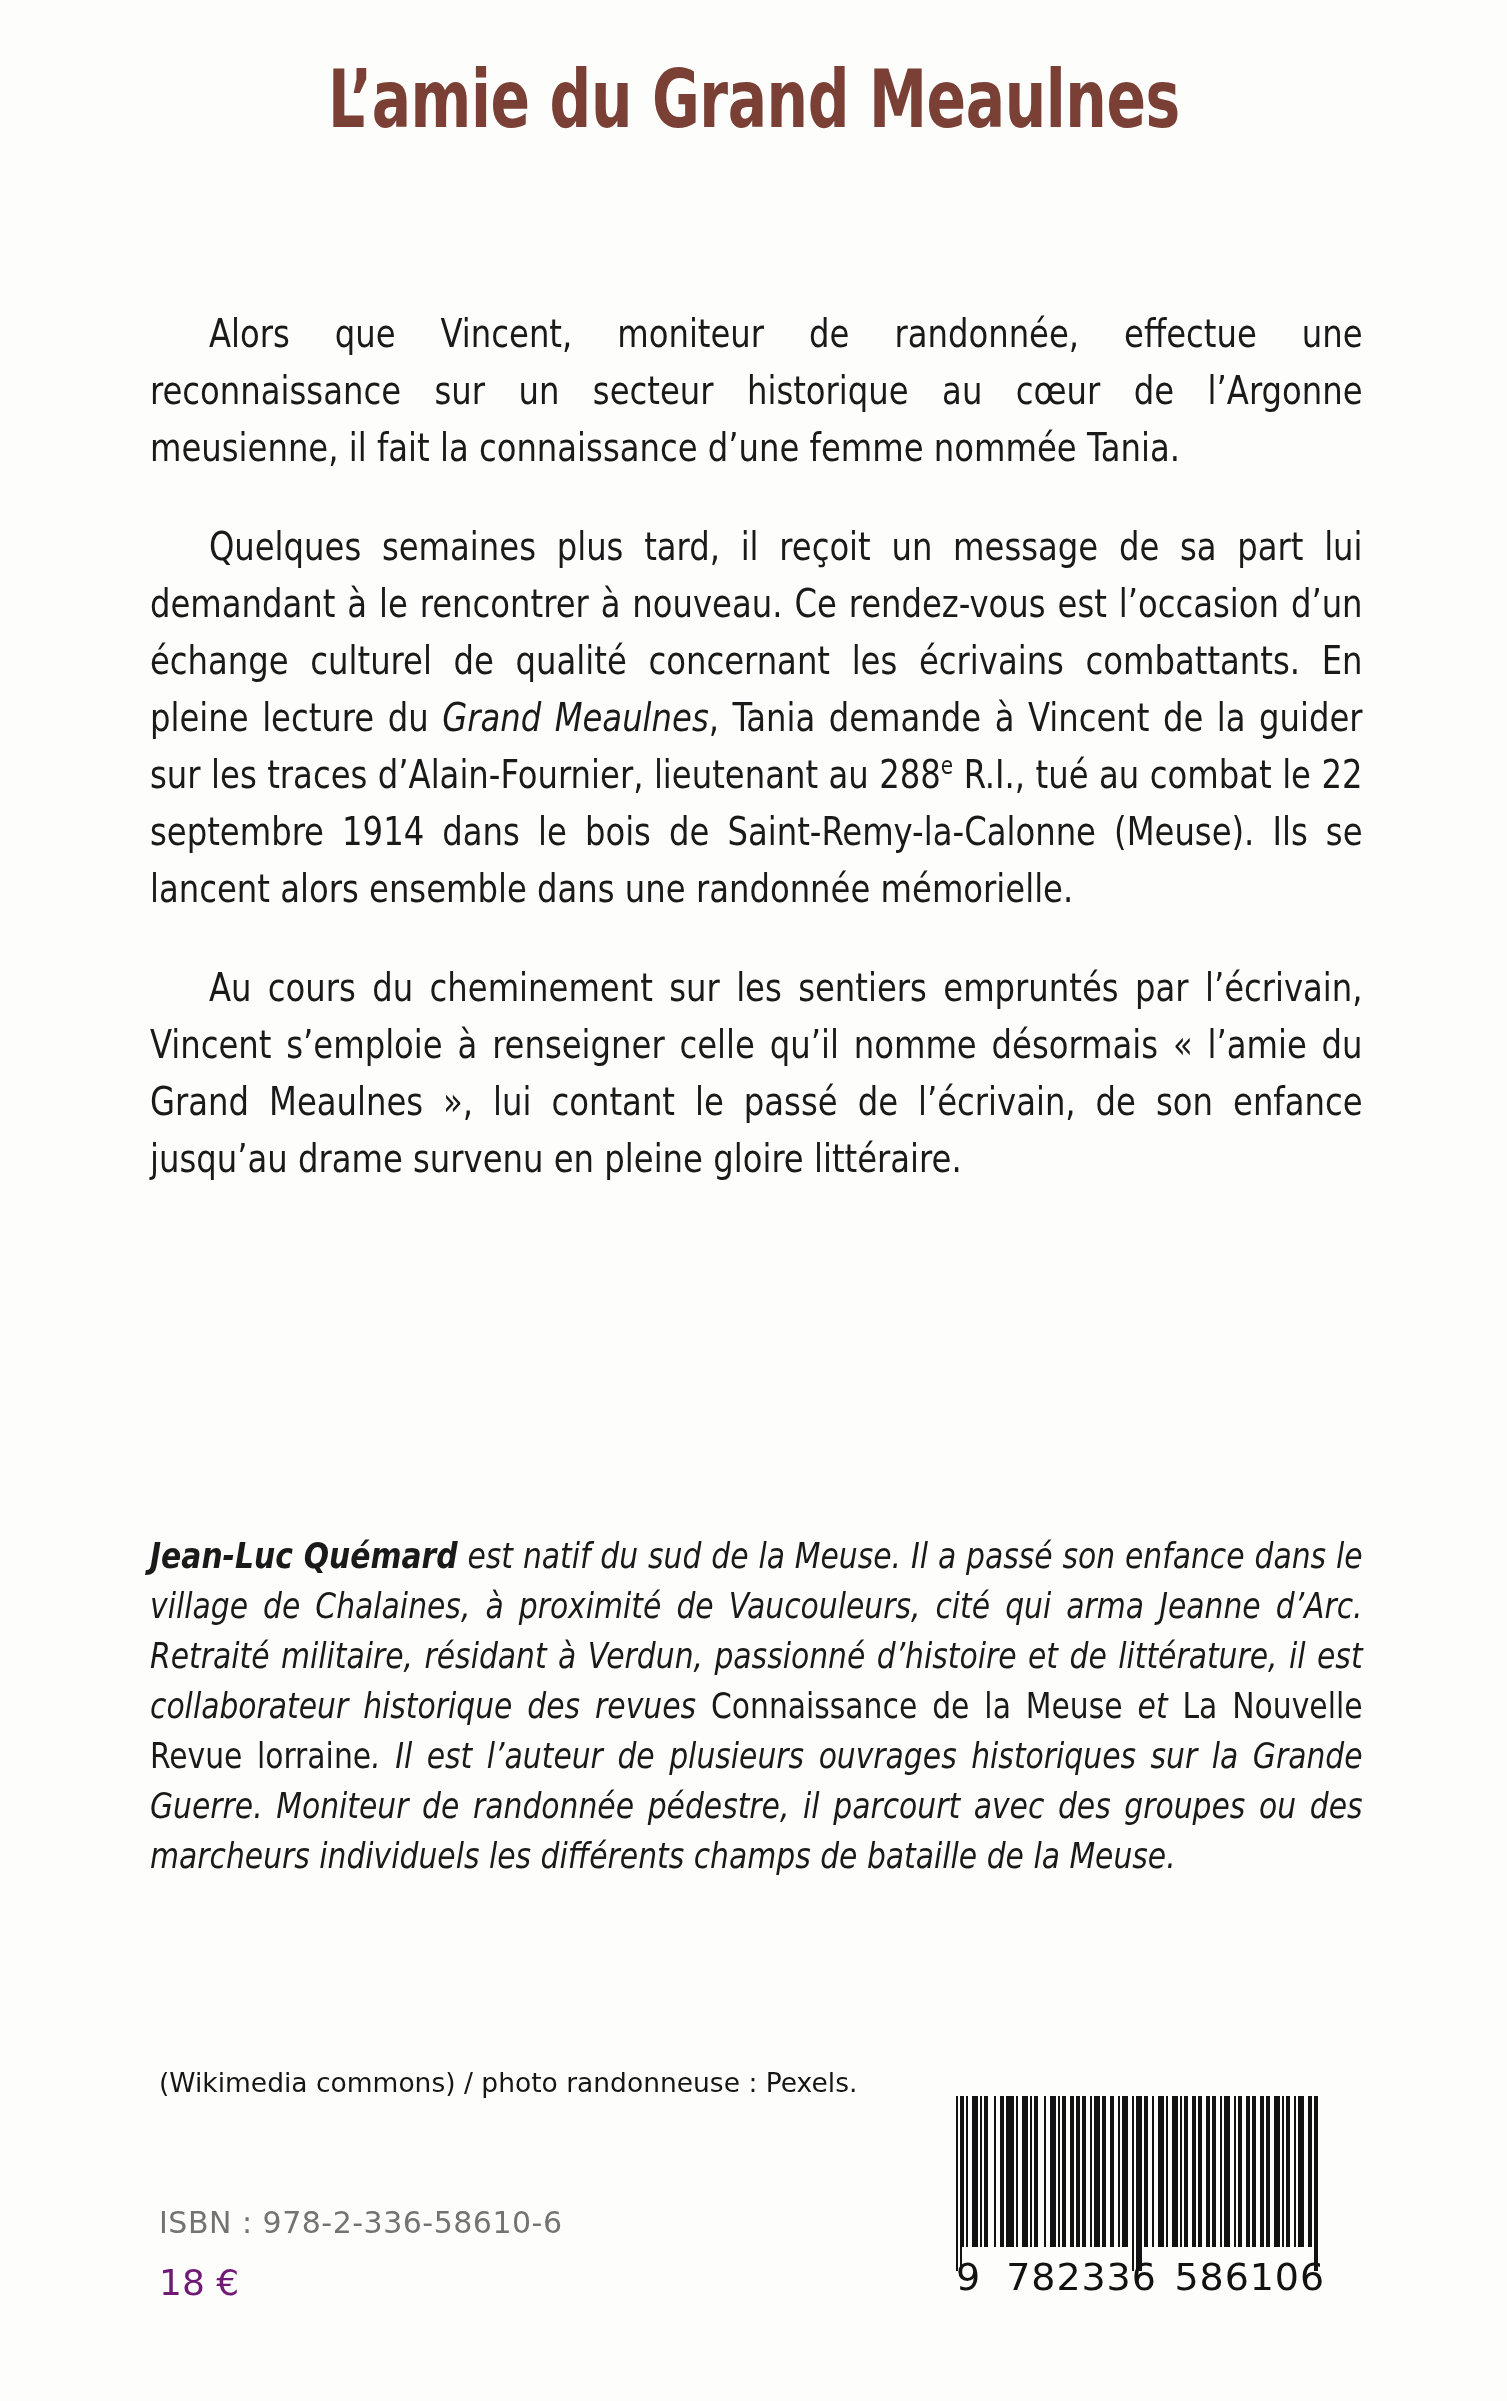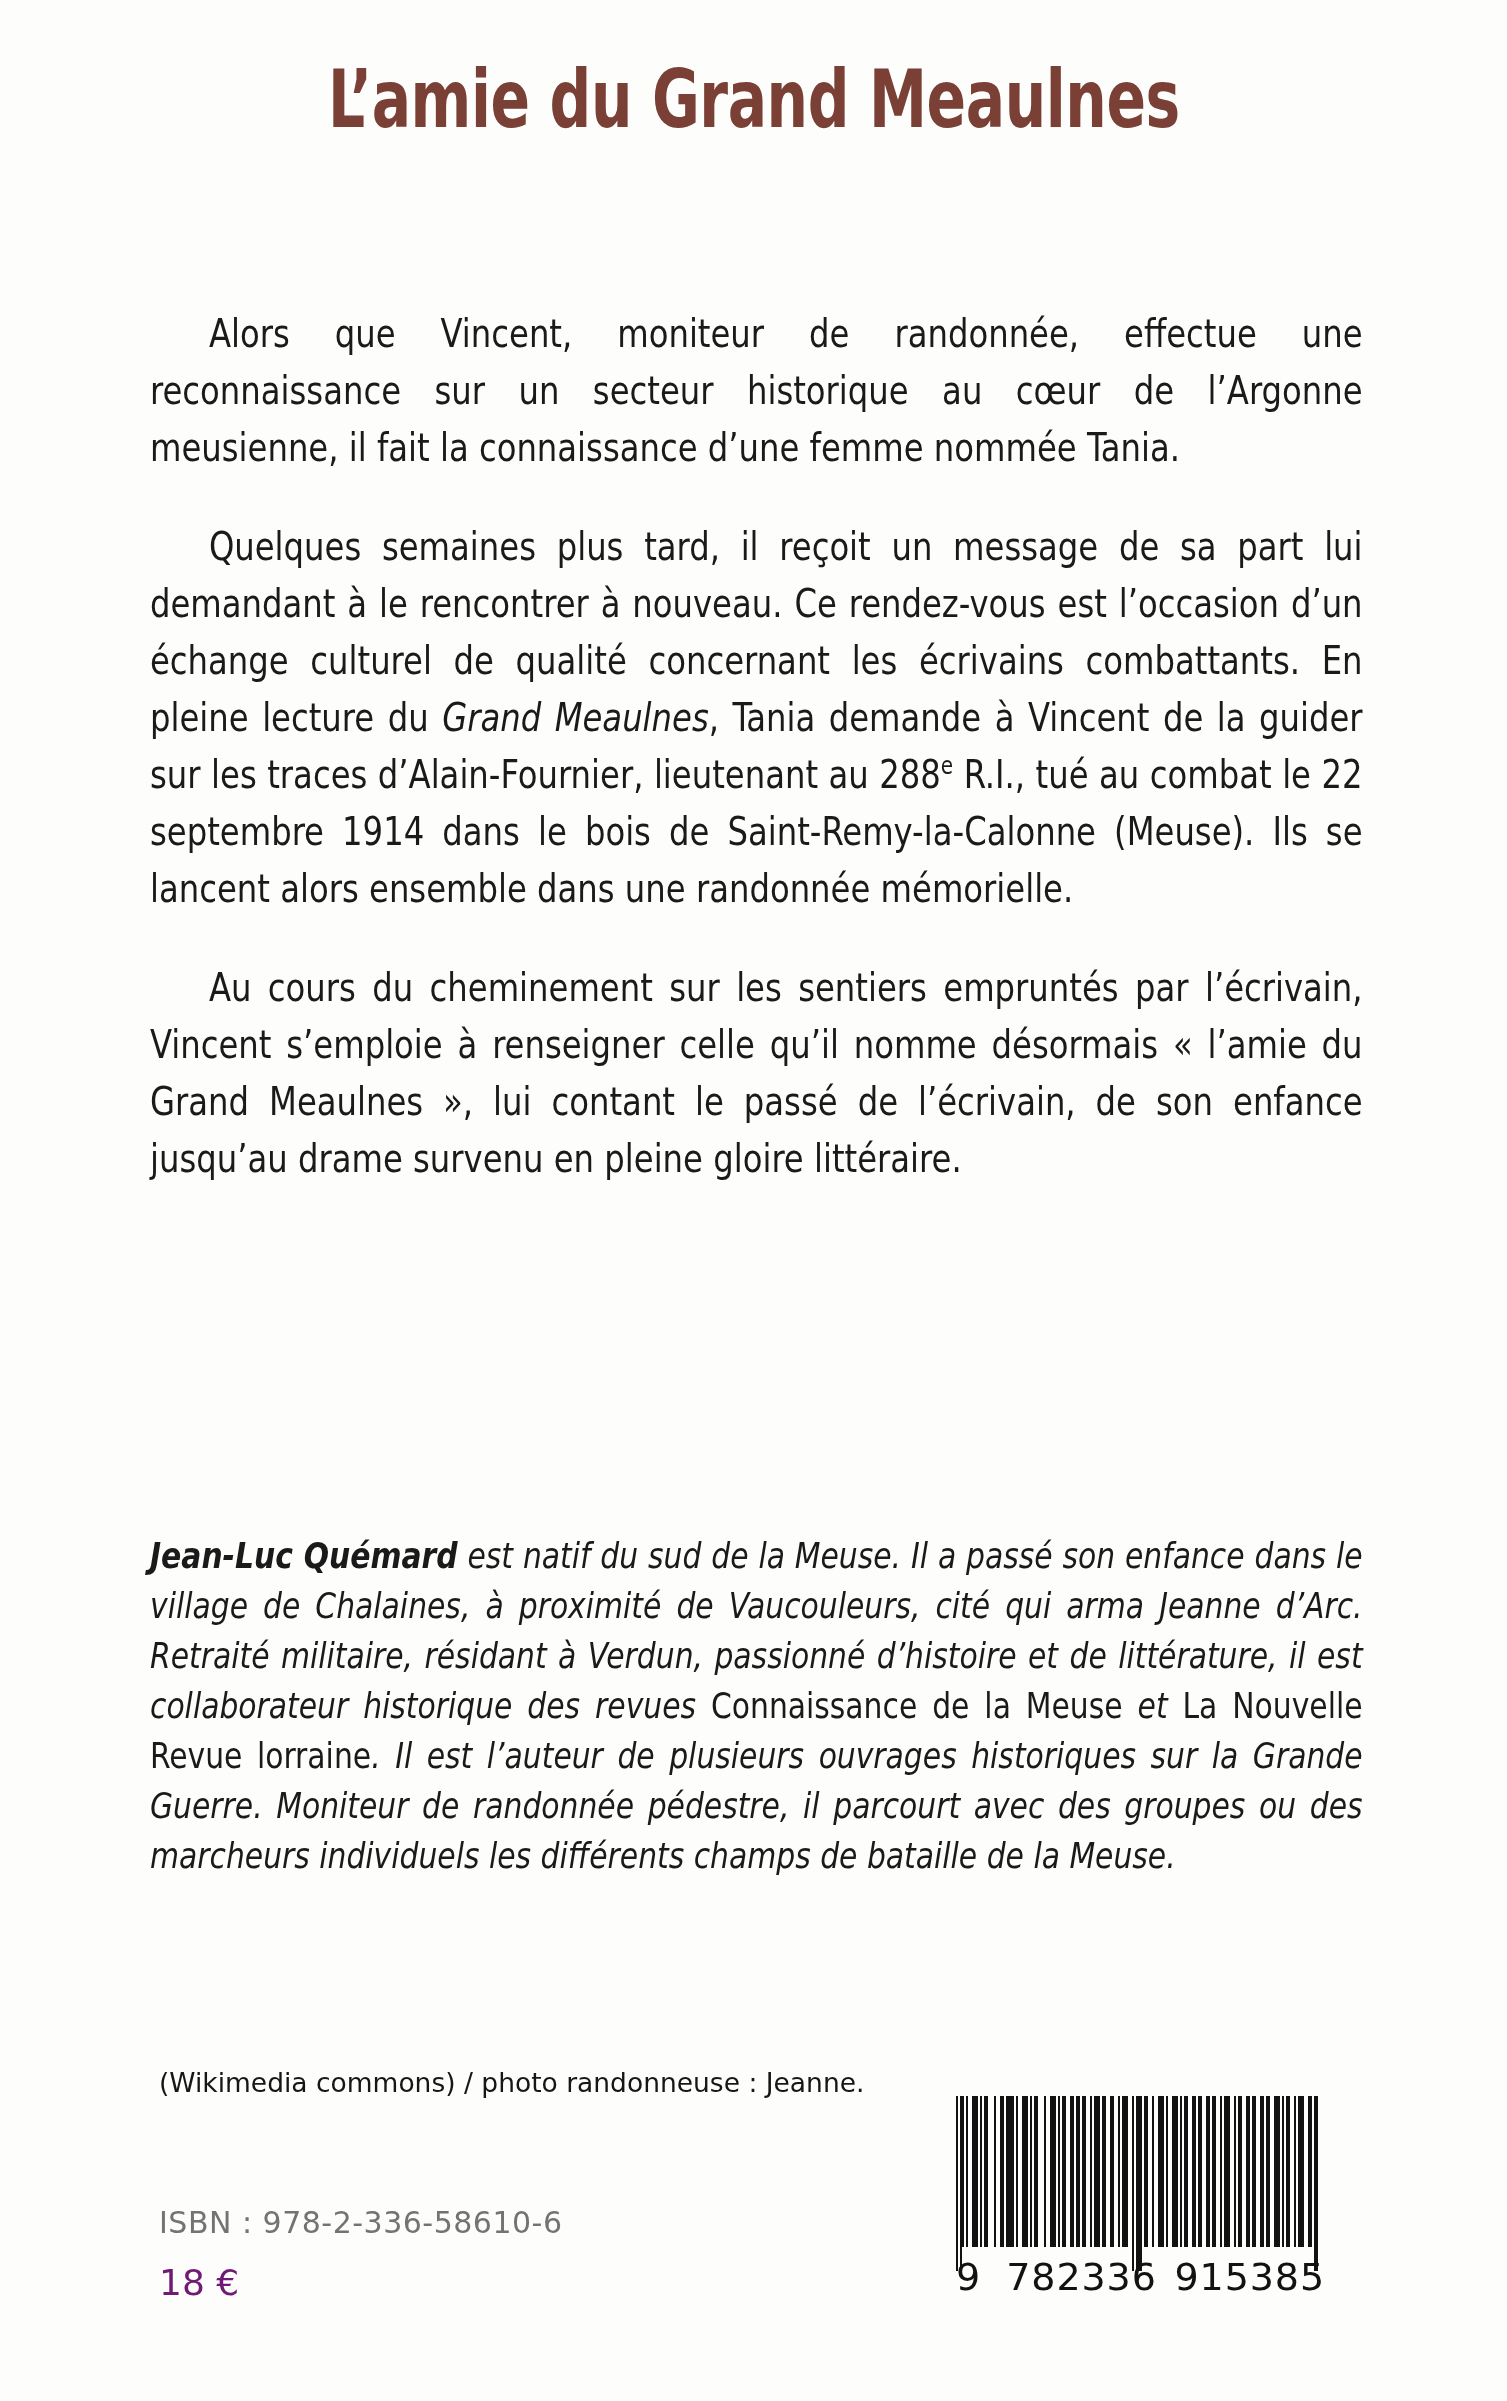--- a/index.html
+++ b/index.html
@@ -174,21 +174,21 @@
     <p><span>Alors que Vincent, moniteur de randonnée, effectue une reconnaissance sur un secteur historique au cœur de l’Argonne meusienne, il fait la connaissance d’une femme nommée Tania.</span></p>
     <p><span>Quelques semaines plus tard, il reçoit un message de sa part lui demandant à le rencontrer à nouveau. Ce rendez-vous est l’occasion d’un échange culturel de qualité concernant les écrivains combattants. En pleine lecture du </span><i>Grand Meaulnes</i><span>, Tania demande à Vincent de la guider sur les traces d’Alain-Fournier, lieutenant au 288</span><sup>e</sup><span> R.I., tué au combat le 22 septembre 1914 dans le bois de Saint-Remy-la-Calonne (Meuse). Ils se lancent alors ensemble dans une randonnée mémorielle.</span></p>
     <p><span>Au cours du cheminement sur les sentiers empruntés par l’écrivain, Vincent s’emploie à renseigner celle qu’il nomme désormais « l’amie du Grand Meaulnes », lui contant le passé de l’écrivain, de son enfance jusqu’au drame survenu en pleine gloire littéraire.</span></p>
   </div>
 
   <div class="bio">
     <span class="name">Jean-Luc Quémard</span><span> est natif du sud de la Meuse. Il a passé son enfance dans le village de Chalaines, à proximité de Vaucouleurs, cité qui arma Jeanne d’Arc. Retraité militaire, résidant à Verdun, passionné d’histoire et de littérature, il est collaborateur historique des revues </span><span class="roman">Connaissance de la Meuse</span><span> et </span><span class="roman">La Nouvelle Revue lorraine</span><span>. Il est l’auteur de plusieurs ouvrages historiques sur la Grande Guerre. Moniteur de randonnée pédestre, il parcourt avec des groupes ou des marcheurs individuels les différents champs de bataille de la Meuse.</span>
   </div>
 
   <div class="credits">
-    <div>(Wikimedia commons) / photo randonneuse : Jeanne.</div>
+    <div>(Wikimedia commons) / photo randonneuse : Pexels.</div>
   </div>
 
   <div class="isbn">ISBN : 978-2-336-58610-6</div>
   <div class="price">18 €</div>
 
   <div class="barcode-wrap">
     <div class="bars" id="barcode-bars">
         <span class="guard" style="width: 2px;"></span>
         <span class="w" style="width: 2px;"></span>
         <span class="guard" style="width: 2px;"></span>
@@ -367,18 +367,18 @@
         <span class="w" style="width: 2px;"></span>
         <span class="" style="width: 2px;"></span>
         <span class="" style="width: 2px;"></span>
         <span class="w" style="width: 2px;"></span>
         <span class="guard" style="width: 2px;"></span>
         <span class="guard" style="width: 2px;"></span>
       </div>
     <div class="barcode-digits">
       <span class="grp1">9</span>
       <span class="grp2">782336</span>
-      <span class="grp3">915385</span>
+      <span class="grp3">586106</span>
     </div>
   </div>
 
 </div>
 
 
 </body></html>

